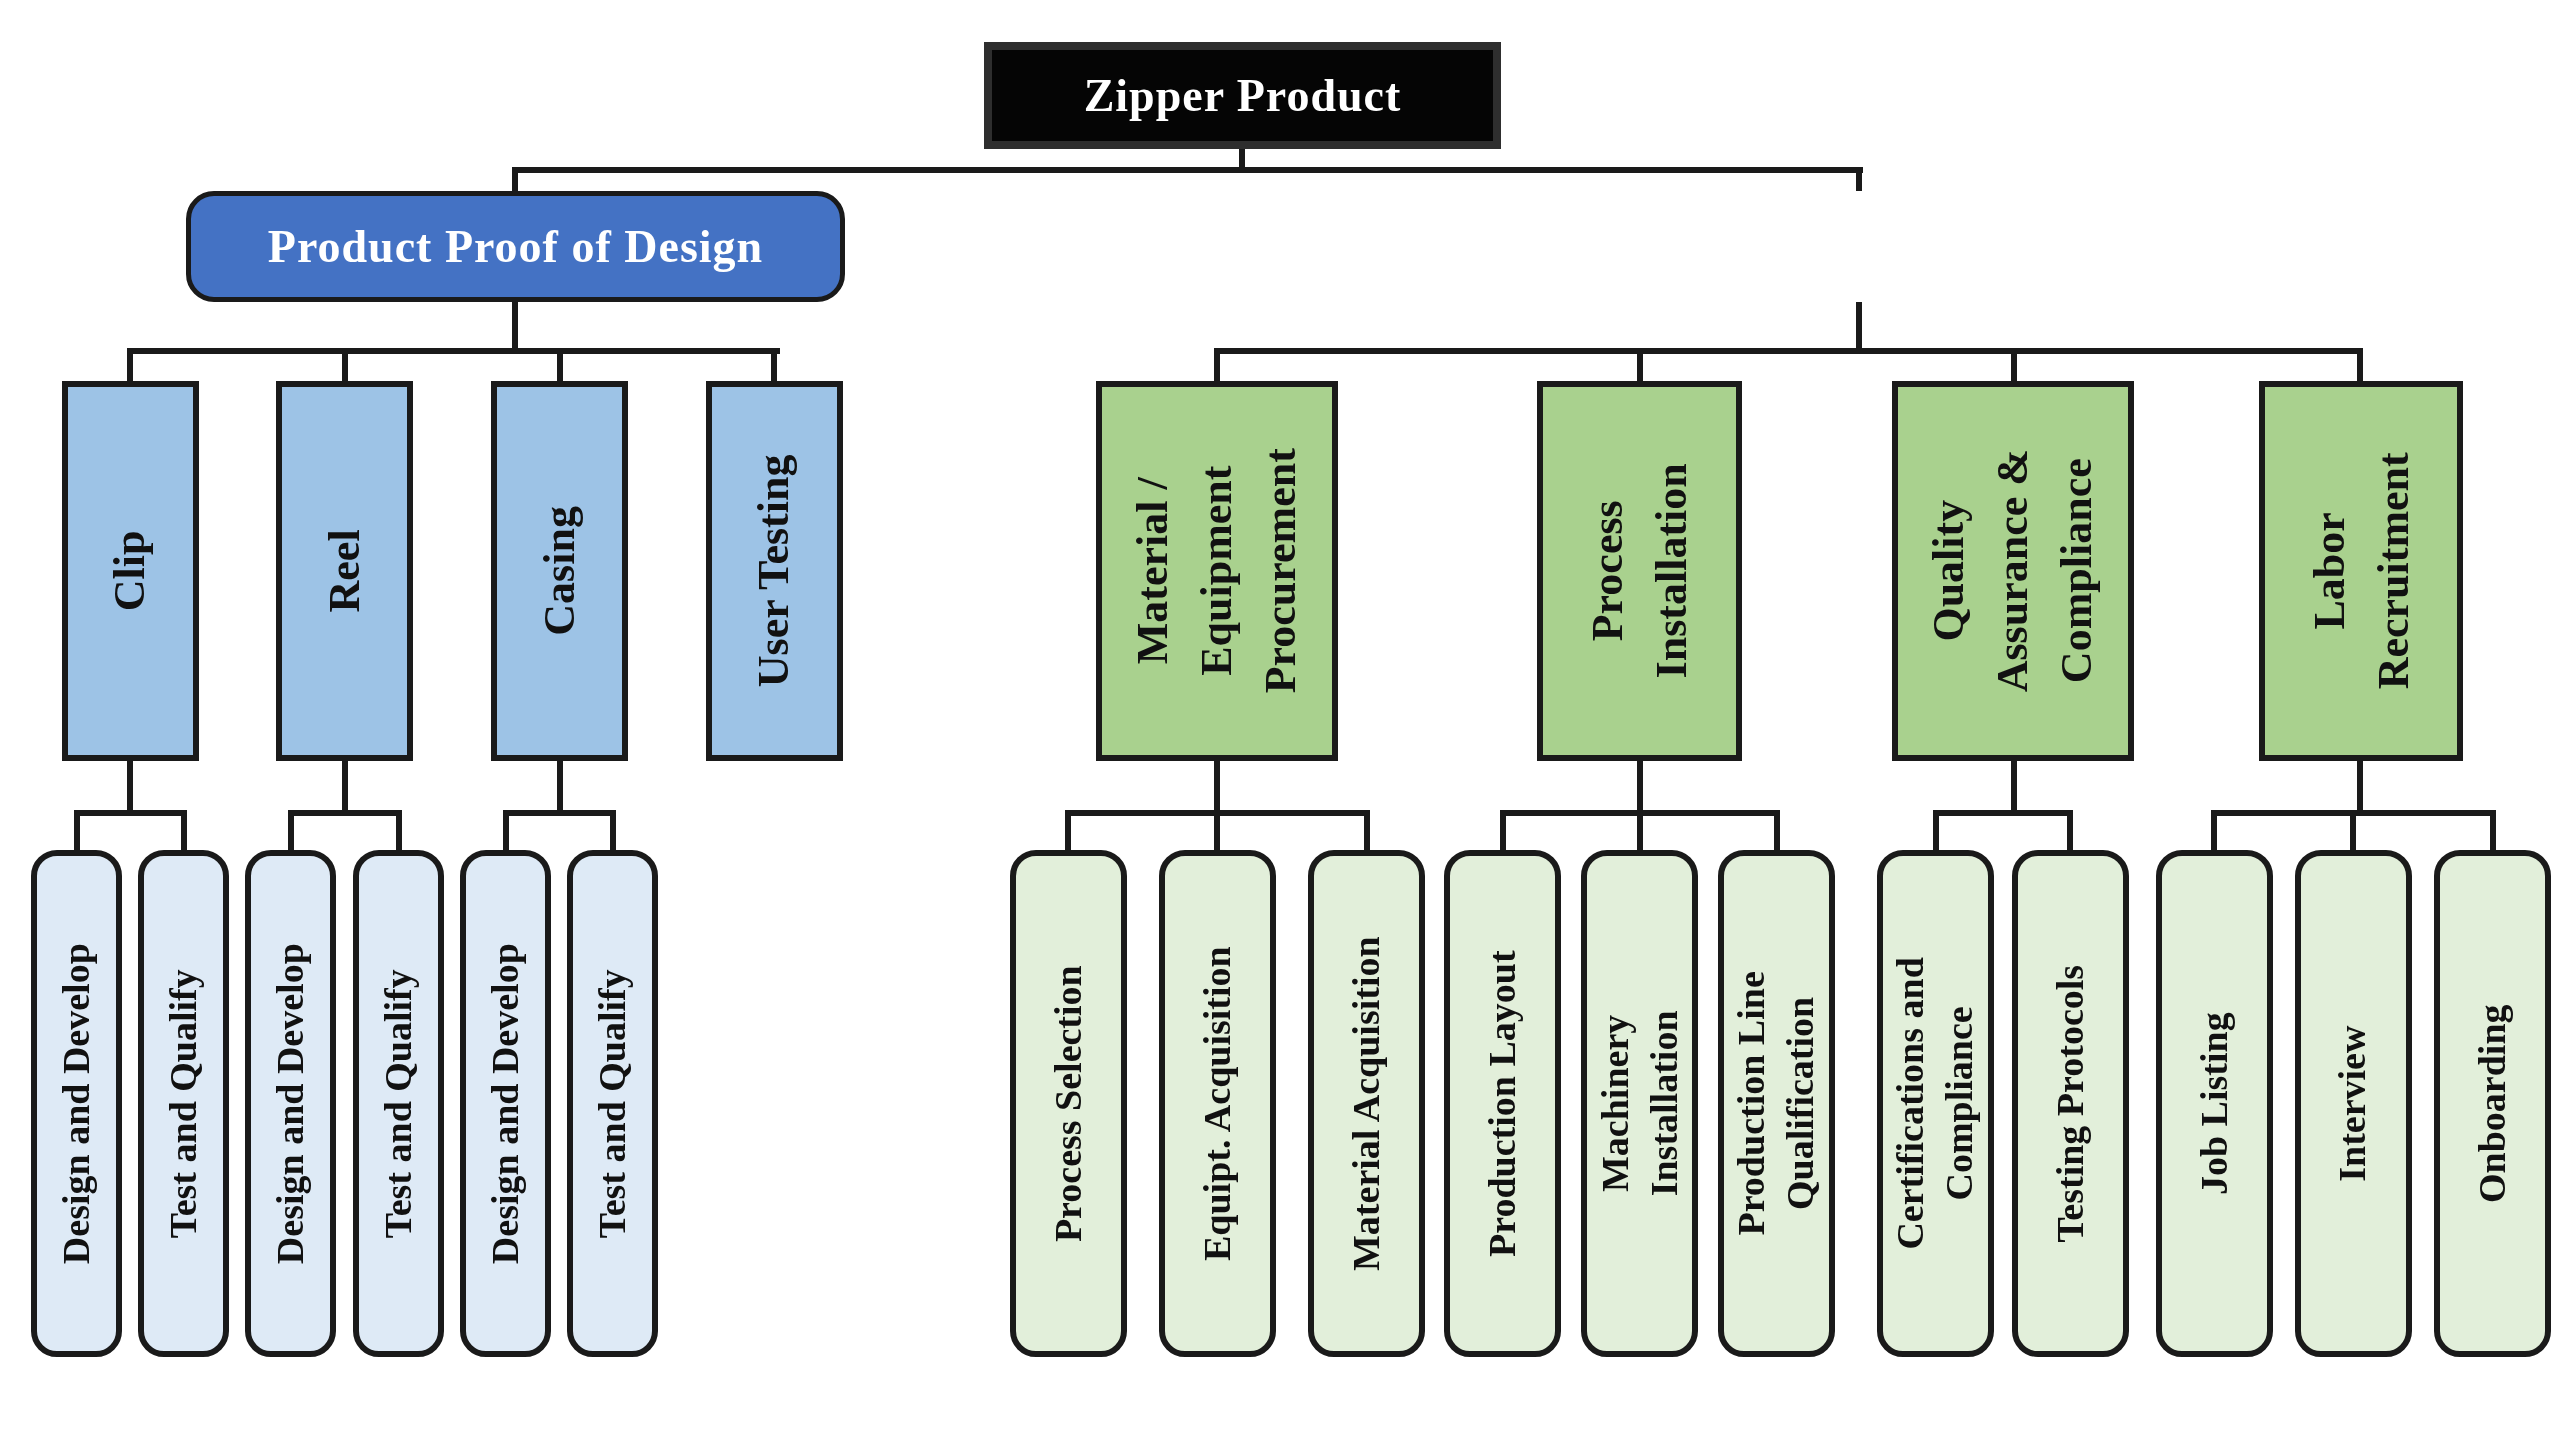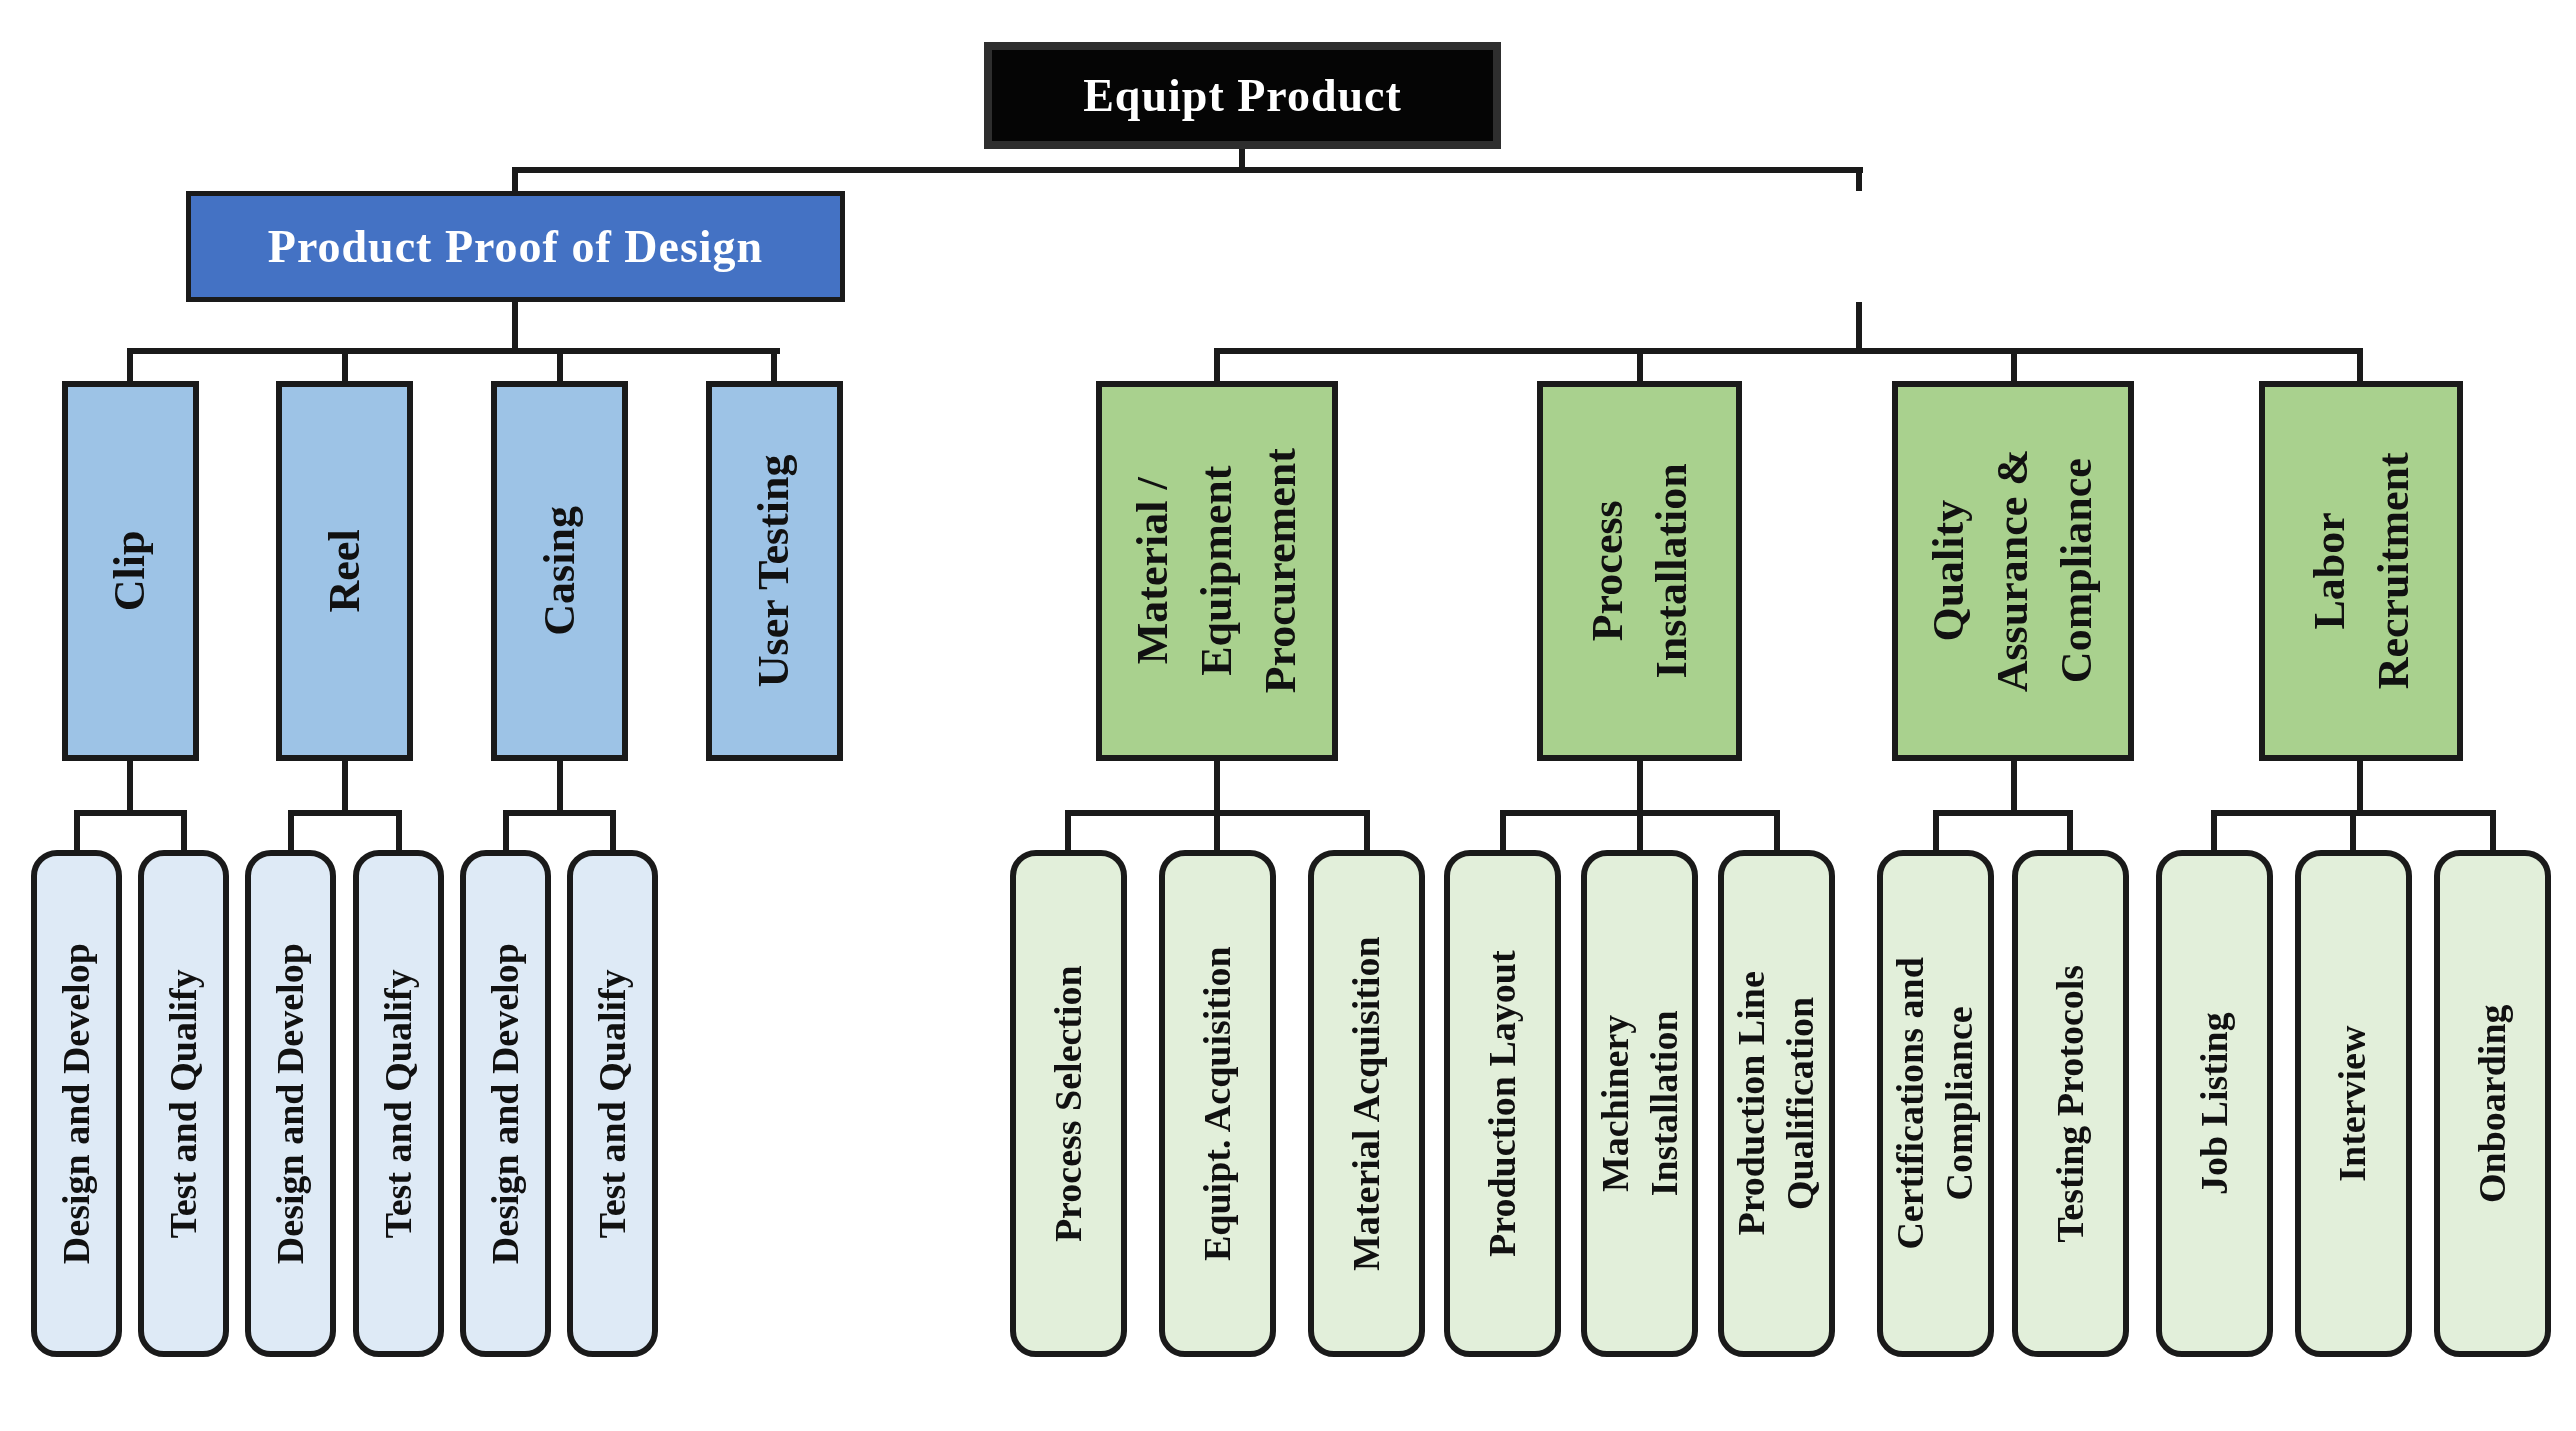--- a/index.html
+++ b/index.html
@@ -108,24 +108,24 @@
   <div class="conn" style="left:1933px;top:810px;width:6px;height:42px;"></div>
   <div class="conn" style="left:2067px;top:810px;width:6px;height:42px;"></div>
 
   <div class="conn" style="left:2357px;top:760px;width:6px;height:53px;"></div>
   <div class="conn" style="left:2211px;top:810px;width:284px;height:6px;"></div>
   <div class="conn" style="left:2211px;top:810px;width:6px;height:42px;"></div>
   <div class="conn" style="left:2350px;top:810px;width:6px;height:42px;"></div>
   <div class="conn" style="left:2490px;top:810px;width:6px;height:42px;"></div>
 
   <div class="node root" style="left:984px;top:42px;width:517px;height:107px;">
-    <span class="hlabel">Equipt Product</span>
-  </div>
-
-  <div class="node l2 l2-design" style="left:186px;top:191px;width:659px;height:111px;">
+    <span class="hlabel">Zipper Product</span>
+  </div>
+
+  <div class="node l2 l2-design" style="left:186px;top:191px;width:659px;height:111px;border-radius:28px;">
     <span class="hlabel">Product Proof of Design</span>
   </div>
 
   <div class="node l3 l3-design" style="left:62px;top:381px;width:137px;height:380px;">
     <span class="rot">Clip</span>
   </div>
   <div class="node l3 l3-design" style="left:276px;top:381px;width:137px;height:380px;">
     <span class="rot">Reel</span>
   </div>
   <div class="node l3 l3-design" style="left:491px;top:381px;width:137px;height:380px;">

